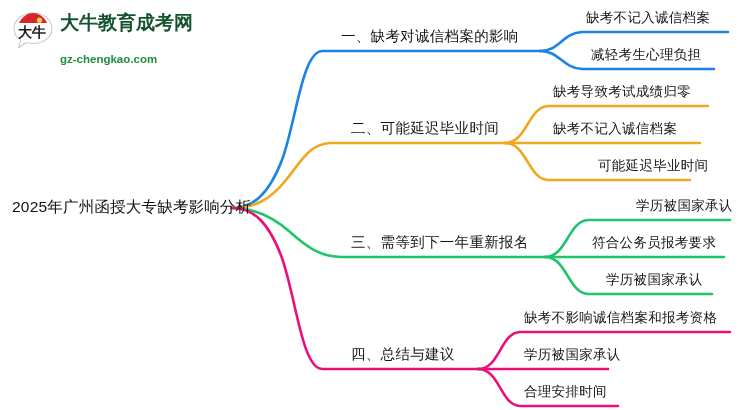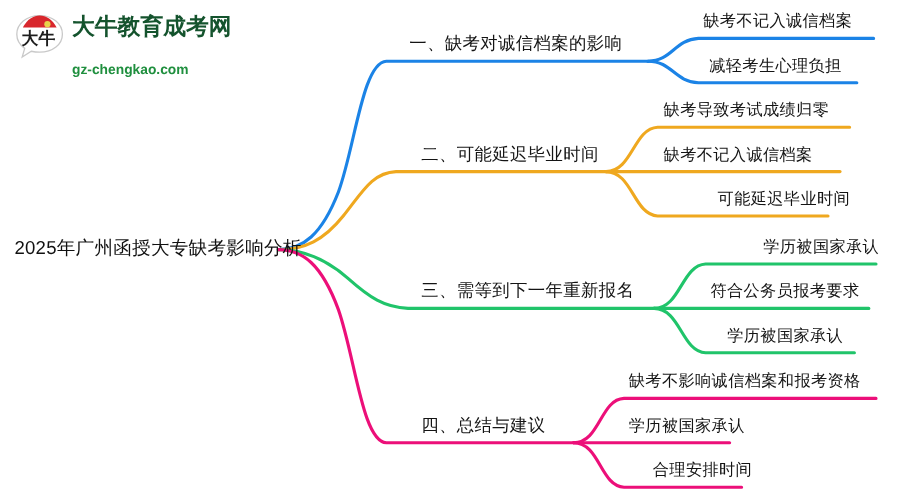--- a/index.html
+++ b/index.html
@@ -154,15 +154,15 @@
   <div class="node-label leaf-label" style="left:553px; top:157px;margin-left:45px;">可能延迟毕业时间</div>
 
   <div class="node-label branch-label" style="left:351px; top:233px;">三、需等到下一年重新报名</div>
   <div class="node-label leaf-label" style="left:636px; top:197px;">学历被国家承认</div>
   <div class="node-label leaf-label" style="left:592px; top:234px;">符合公务员报考要求</div>
   <div class="node-label leaf-label" style="left:606px; top:271px;">学历被国家承认</div>
 
   <div class="node-label branch-label" style="left:351px; top:345px;">四、总结与建议</div>
   <div class="node-label leaf-label" style="left:524px; top:309px;">缺考不影响诚信档案和报考资格</div>
   <div class="node-label leaf-label" style="left:524px; top:346px;">学历被国家承认</div>
-  <div class="node-label leaf-label" style="left:544px; top:383px;">合理安排时间</div>
+  <div class="node-label leaf-label" style="left:524px; top:383px;">合理安排时间</div>
 
 </div>
 
 </body></html>

